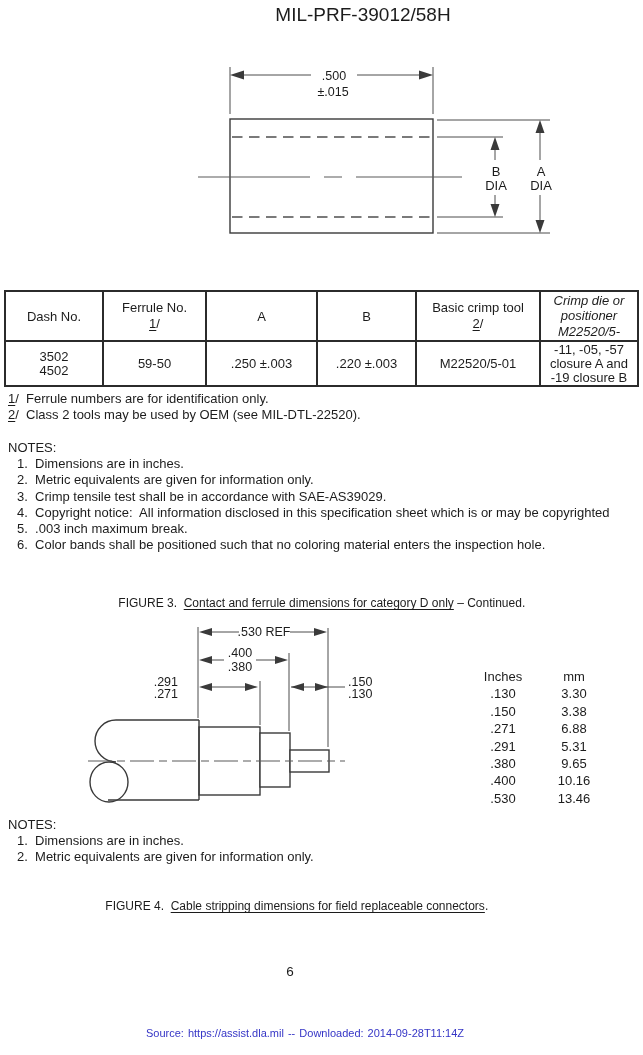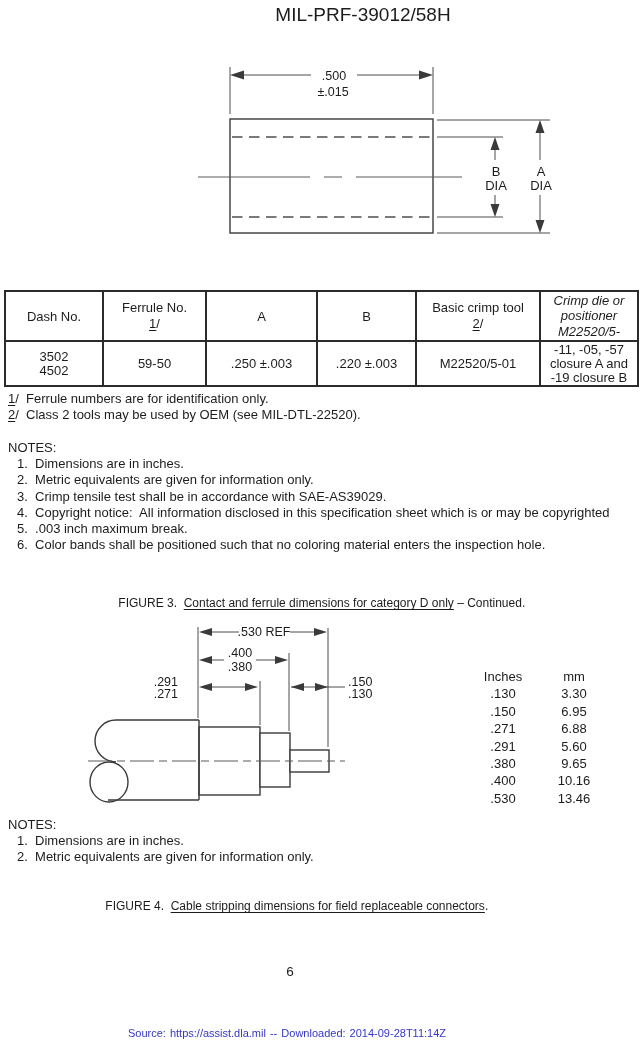--- a/index.html
+++ b/index.html
@@ -46,21 +46,21 @@
   .cap { position:absolute; font-size:12px; white-space:pre; }
 
   .conv { position:absolute; left:453px; top:636px; font-size:13px;margin-top:32px; }
   .conv .crow { display:flex; line-height:17.4px; }
   .conv .c1 { width:100px; text-align:center; }
   .conv .c2 { width:42px;  text-align:center; }
 
   .pagenum { position:absolute; top:964px; left:290px; transform:translateX(-50%);
              font-size:13.5px; }
 
-  .footer { position:absolute; top:1027px; left:287px; transform:translateX(-50%);
+  .footer { position:absolute; top:1027px; left:305px; transform:translateX(-50%);
             text-align:center; font-size:11px; line-height:13px; color:#3535c6;
             white-space:nowrap; }
   .footer .f1 { word-spacing:1px; }
   .footer .f2 { word-spacing:2.5px; }
 </style>
 </head>
 <body>
 
 <div class="page">
 
@@ -208,29 +208,29 @@
     <div class="crow">
       <span class="c1">Inches</span>
       <span class="c2">mm</span>
     </div>
     <div class="crow">
         <span class="c1">.130</span>
         <span class="c2">3.30</span>
       </div>
     <div class="crow">
         <span class="c1">.150</span>
-        <span class="c2">6.95</span>
+        <span class="c2">3.38</span>
       </div>
     <div class="crow">
         <span class="c1">.271</span>
         <span class="c2">6.88</span>
       </div>
     <div class="crow">
         <span class="c1">.291</span>
-        <span class="c2">5.60</span>
+        <span class="c2">5.31</span>
       </div>
     <div class="crow">
         <span class="c1">.380</span>
         <span class="c2">9.65</span>
       </div>
     <div class="crow">
         <span class="c1">.400</span>
         <span class="c2">10.16</span>
       </div>
     <div class="crow">

